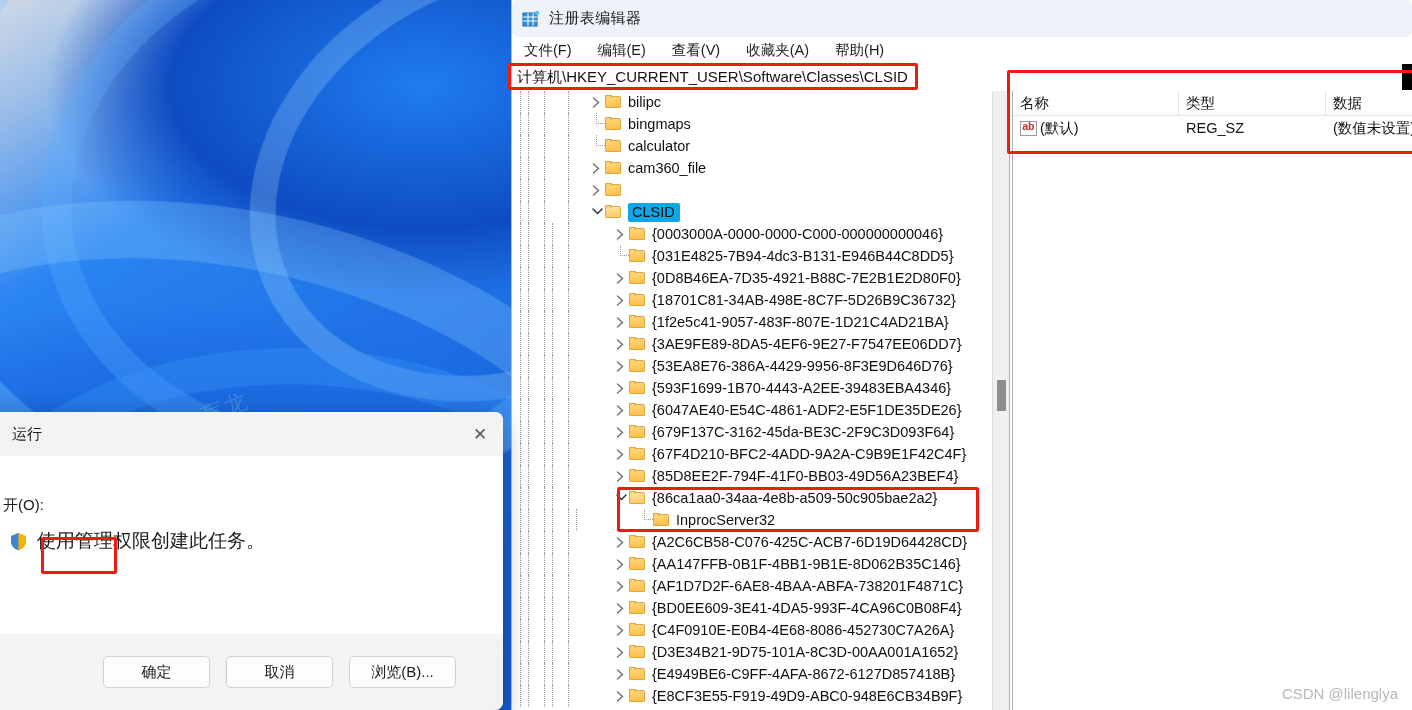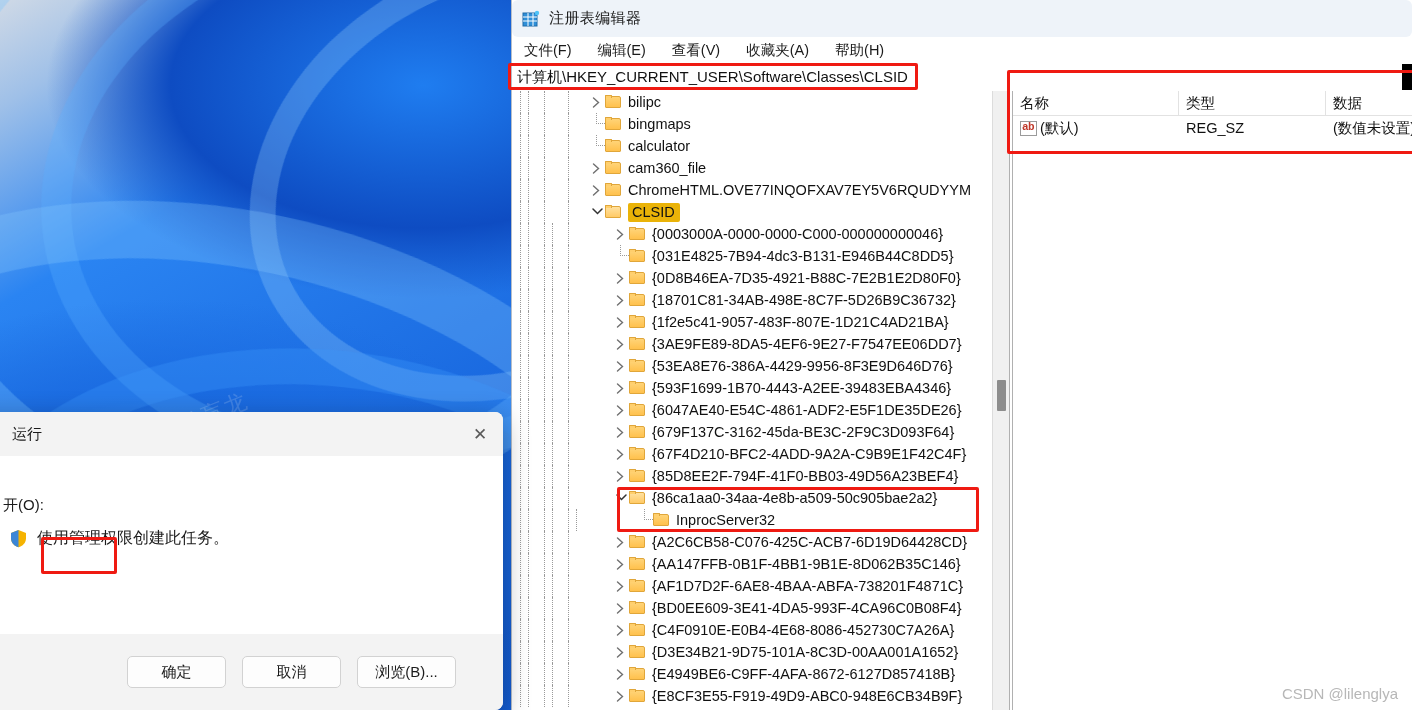--- a/index.html
+++ b/index.html
@@ -98,21 +98,21 @@
   }
   #tree-scroll {
     position: absolute; left: 0; top: 0; right: 17px; bottom: 0;
     overflow: hidden;
   }
   .tree-row {
     height: 22px; display: flex; align-items: center; position: relative;
     white-space: nowrap; font-size: 14.5px; color: #111;
   }
   .tree-row.selected .tree-label {
-    background: #eab308; padding: 1px 5px 2px 4px; border-radius: 2px;
+    background: #0ea5e9; padding: 1px 5px 2px 4px; border-radius: 2px;
   }
   .chev {
     width: 17px; height: 22px; flex: none; position: relative;
   }
   .chev svg { position: absolute; left: 4px; top: 6px; }
   .folder {
     width: 17px; height: 14px; flex: none; margin-right: 6px; position: relative;
   }
   .folder .f-back {
     position: absolute; left: 0; top: 1px; width: 16px; height: 12px;
@@ -223,28 +223,28 @@
     font-size: 15px; color: #111; padding-left: 7px; flex: 1;
   }
   #run-open-chevron {
     width: 26px; display: flex; align-items: center; justify-content: center;
     color: #444;
   }
   #run-admin-row {
     display: flex; align-items: center; margin-top: 13px; margin-left: 9px;
   }
   #run-shield { width: 19px; height: 19px; margin-right: 9px; flex: none; }
-  #run-admin-text { font-size: 16px; color: #1b1b1b; }
+  #run-admin-text { font-size: 19px; color: #1b1b1b; }
   #run-buttons {
     height: 76px; flex: none; background: #f3f3f3;
     display: flex; align-items: center; justify-content: flex-end;
     padding-right: 47px; gap: 16px;
   }
   .run-btn {
-    width: 99px; height: 32px; border: 1px solid #d2d2d2; border-radius: 5px;
+    width: 107px; height: 32px; border: 1px solid #d2d2d2; border-radius: 5px;
     background: #fdfdfd; font-size: 15px; color: #1b1b1b;
     display: flex; align-items: center; justify-content: center;
     cursor: pointer;
   }
 
   
   .redbox {
     position: absolute; border: 3px solid #ef1a12; pointer-events: none;
     z-index: 50; border-radius: 2px;
   }
@@ -375,21 +375,20 @@
             <div style="width: 76px; flex: 0 0 auto;"></div>
             <div class="chev">
               <svg width="9" height="11" viewBox="0 0 9 11">
                 <path d="M1.5 1 L6.5 5.5 L1.5 10" stroke="#6f6f6f" stroke-width="1.4" fill="none" stroke-linecap="round"></path>
               </svg>
             </div>
             <div class="folder">
               <div class="f-back"></div>
               <div class="f-tab"></div>
             </div>
-            <span class="tree-label">ChromeHTML.OVE77INQOFXAV7EY5V6RQUDYYM</span>
           </div>
           <div class="tree-row selected">
             <div class="guide" style="left: 16px;"></div>
             <div class="guide" style="left: 8px;"></div>
             <div class="guide" style="left: 32px;"></div>
             <div class="guide" style="left: 56px;"></div>
             <div style="width: 76px; flex: 0 0 auto;"></div>
             <div class="chev">
               <svg width="11" height="9" viewBox="0 0 11 9">
                 <path d="M1 2 L5.5 6.5 L10 2" stroke="#333" stroke-width="1.5" fill="none" stroke-linecap="round"></path>

